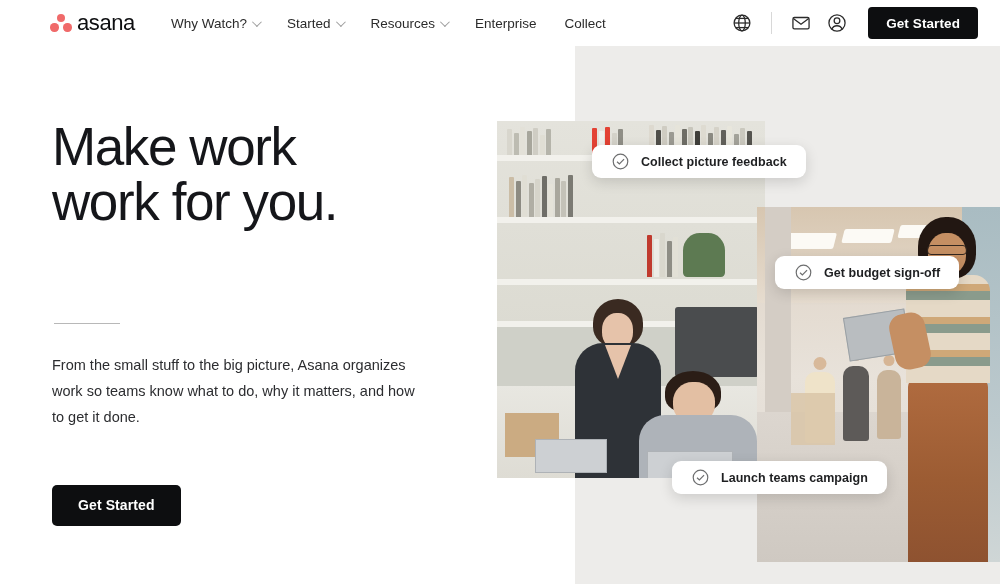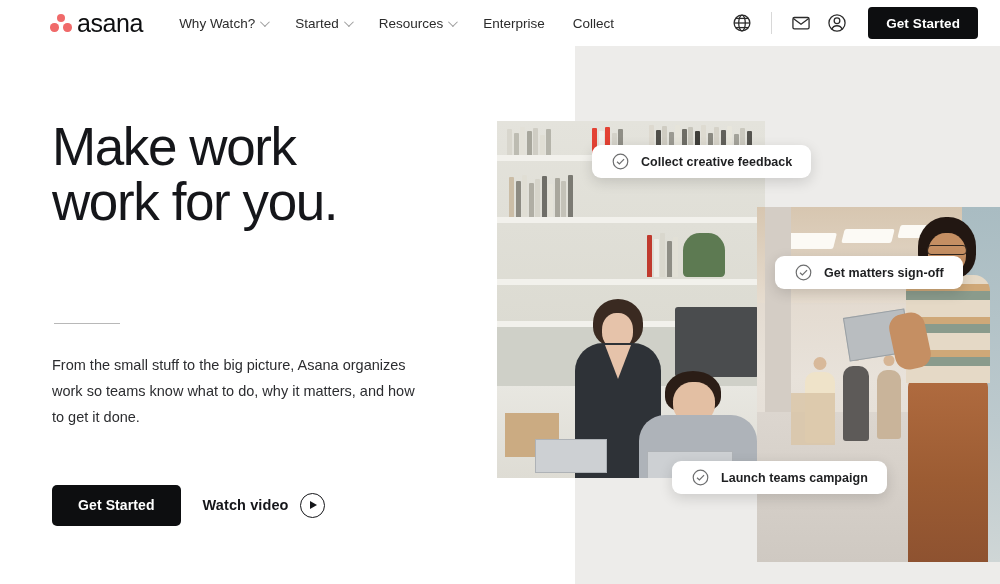--- a/index.html
+++ b/index.html
@@ -22,21 +22,21 @@
   .logo { display:flex; align-items:center; margin-left:50px; cursor:pointer; }
   .logo-dots { position:relative; width:22px; height:20px; margin-right:5px; }
   .logo-dots i {
     position:absolute; display:block; width:8.4px; height:8.4px;
     border-radius:50%; background:#f06a6a;
   }
   .logo-dots i.top  { left:6.8px; top:1px; }
   .logo-dots i.bl   { left:0.4px; top:10.2px; }
   .logo-dots i.br   { left:13.2px; top:10.2px; }
   .logo-word {
-    font-size:25px; letter-spacing:-0.4px; font-weight:400;
+    font-size:22px; letter-spacing:-0.4px; font-weight:400;
     color:#0d0e10; line-height:1;
   }
 
   .nav { display:flex; align-items:center; margin-left:36px; gap:28px; }
   .nav-item {
     display:flex; align-items:center; gap:5px;
     font-size:13.5px; color:#2b2b2b; cursor:pointer; white-space:nowrap;
   }
   .chev {
     width:7px; height:7px; border-right:1.1px solid #8d8d8d;
@@ -382,29 +382,29 @@
       <span class="face2"></span>
       <span class="glasses"></span>
     </div>
   </div>
 
   <div class="task-card card-1">
     <svg class="check-ic" viewBox="0 0 24 24" fill="none" stroke="currentColor" stroke-width="1.5">
       <circle cx="12" cy="12" r="9.2"></circle>
       <polyline points="7.6,12.3 10.6,15.2 16.5,9.1"></polyline>
     </svg>
-    <span class="label">Collect creative feedback</span>
+    <span class="label">Collect picture feedback</span>
   </div>
 
   <div class="task-card card-2">
     <svg class="check-ic" viewBox="0 0 24 24" fill="none" stroke="currentColor" stroke-width="1.5">
       <circle cx="12" cy="12" r="9.2"></circle>
       <polyline points="7.6,12.3 10.6,15.2 16.5,9.1"></polyline>
     </svg>
-    <span class="label">Get matters sign-off</span>
+    <span class="label">Get budget sign-off</span>
   </div>
 
   <div class="task-card card-3">
     <svg class="check-ic" viewBox="0 0 24 24" fill="none" stroke="currentColor" stroke-width="1.5">
       <circle cx="12" cy="12" r="9.2"></circle>
       <polyline points="7.6,12.3 10.6,15.2 16.5,9.1"></polyline>
     </svg>
     <span class="label">Launch teams campaign</span>
   </div>
 
@@ -414,22 +414,16 @@
       <span>work for you.</span>
     </h1>
 
     <div class="rule"></div>
 
     <p class="lede">From the small stuff to the big picture, Asana organizes work so teams know what to do, why it matters, and how to get it done.</p>
 
     <div class="cta-row">
       <button class="btn-started">Get Started</button>
 
-      <div class="watch">
-        <span class="wtxt">Watch video</span>
-        <span class="play-circ">
-          <span class="play-tri"></span>
-        </span>
-      </div>
     </div>
   </div>
 
 </div>
 
 </body></html>

